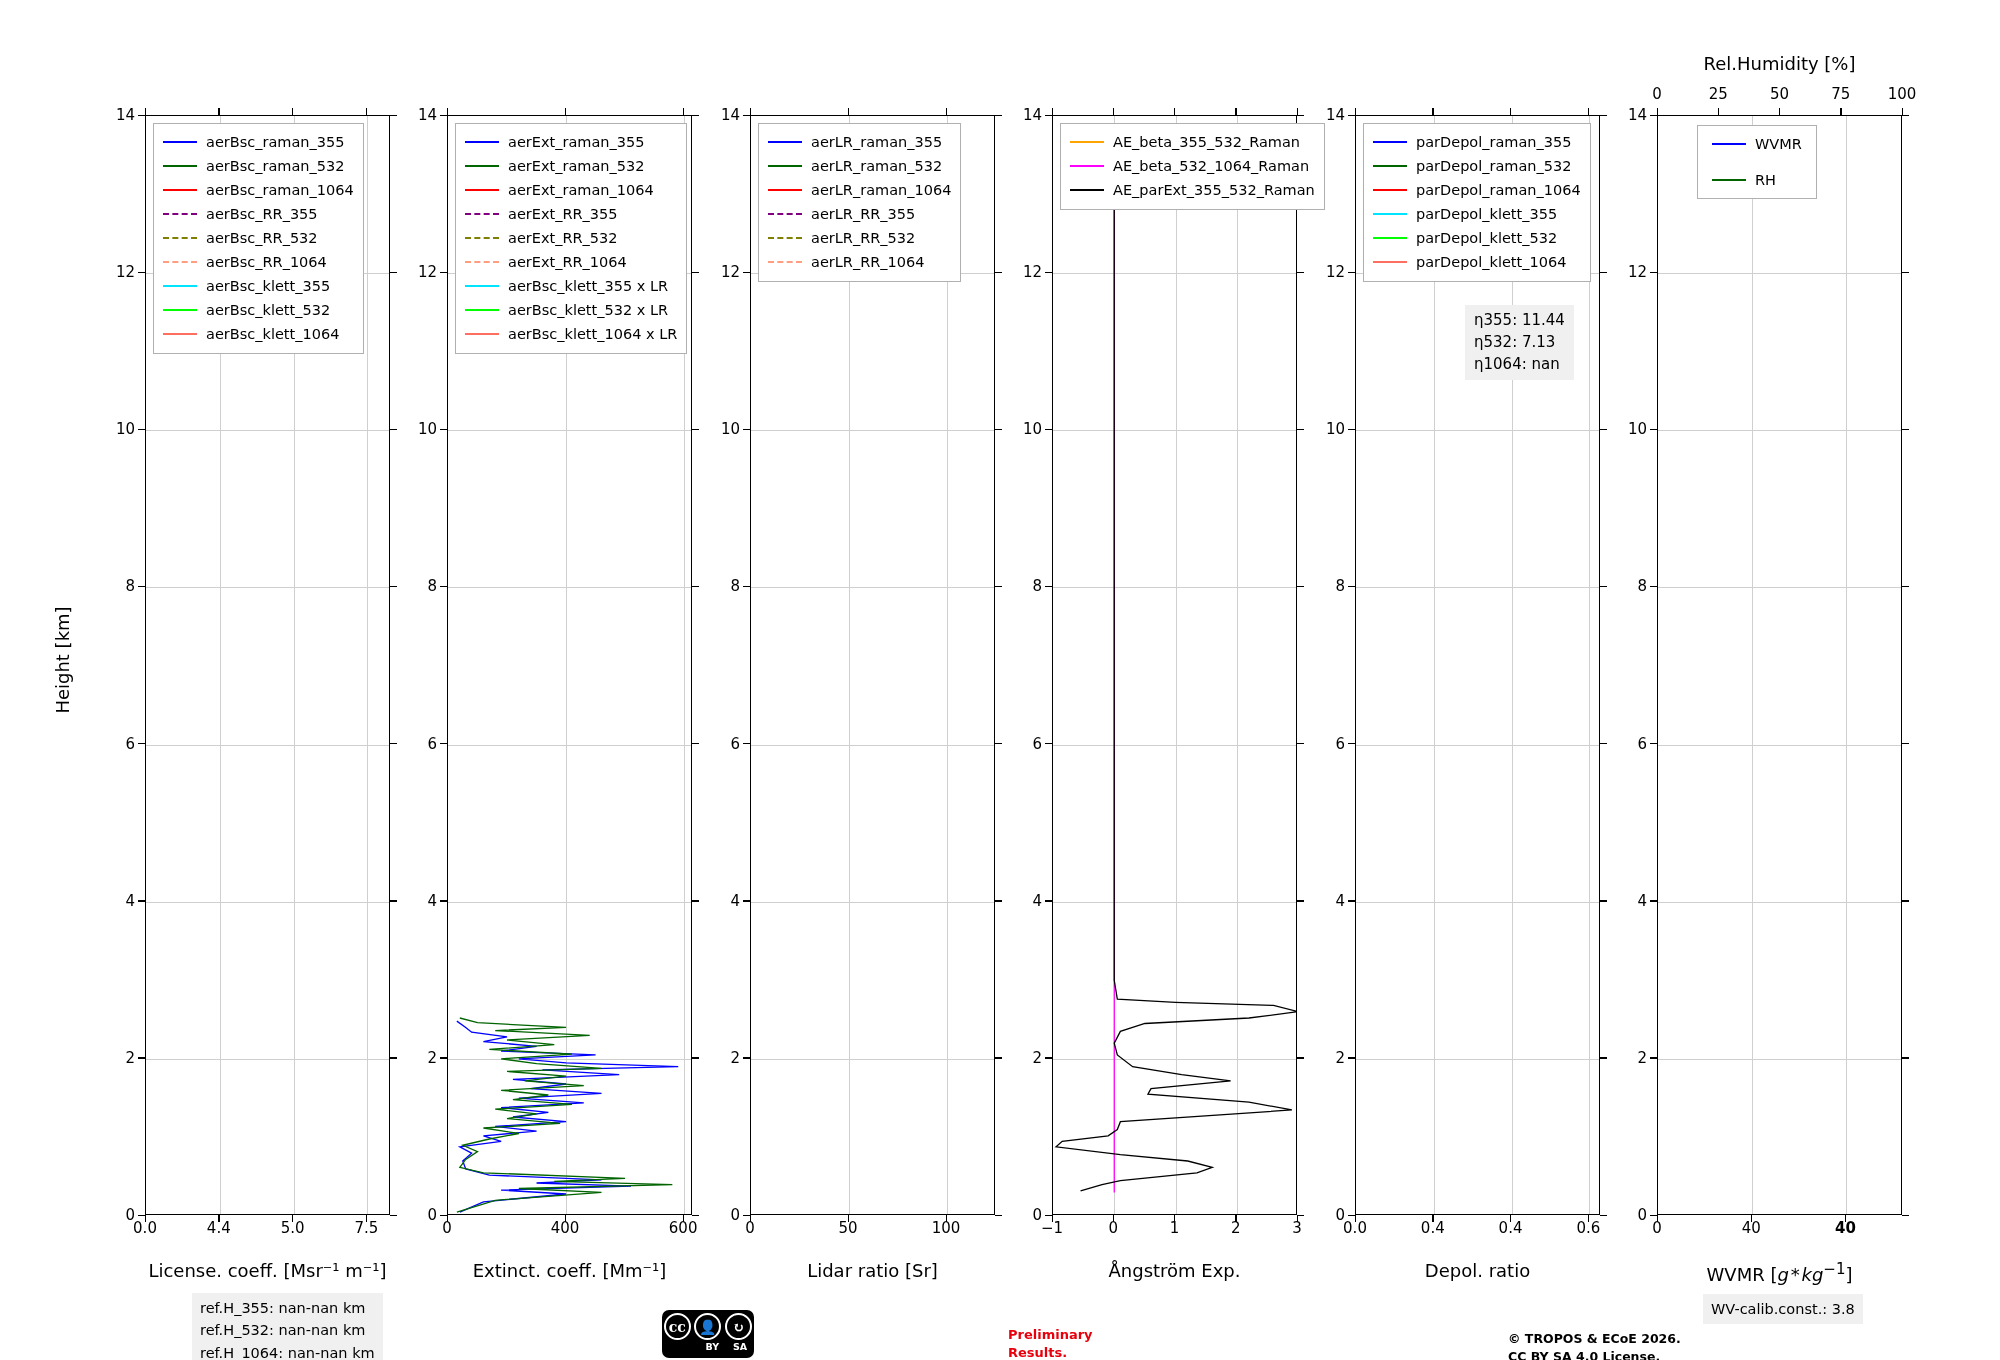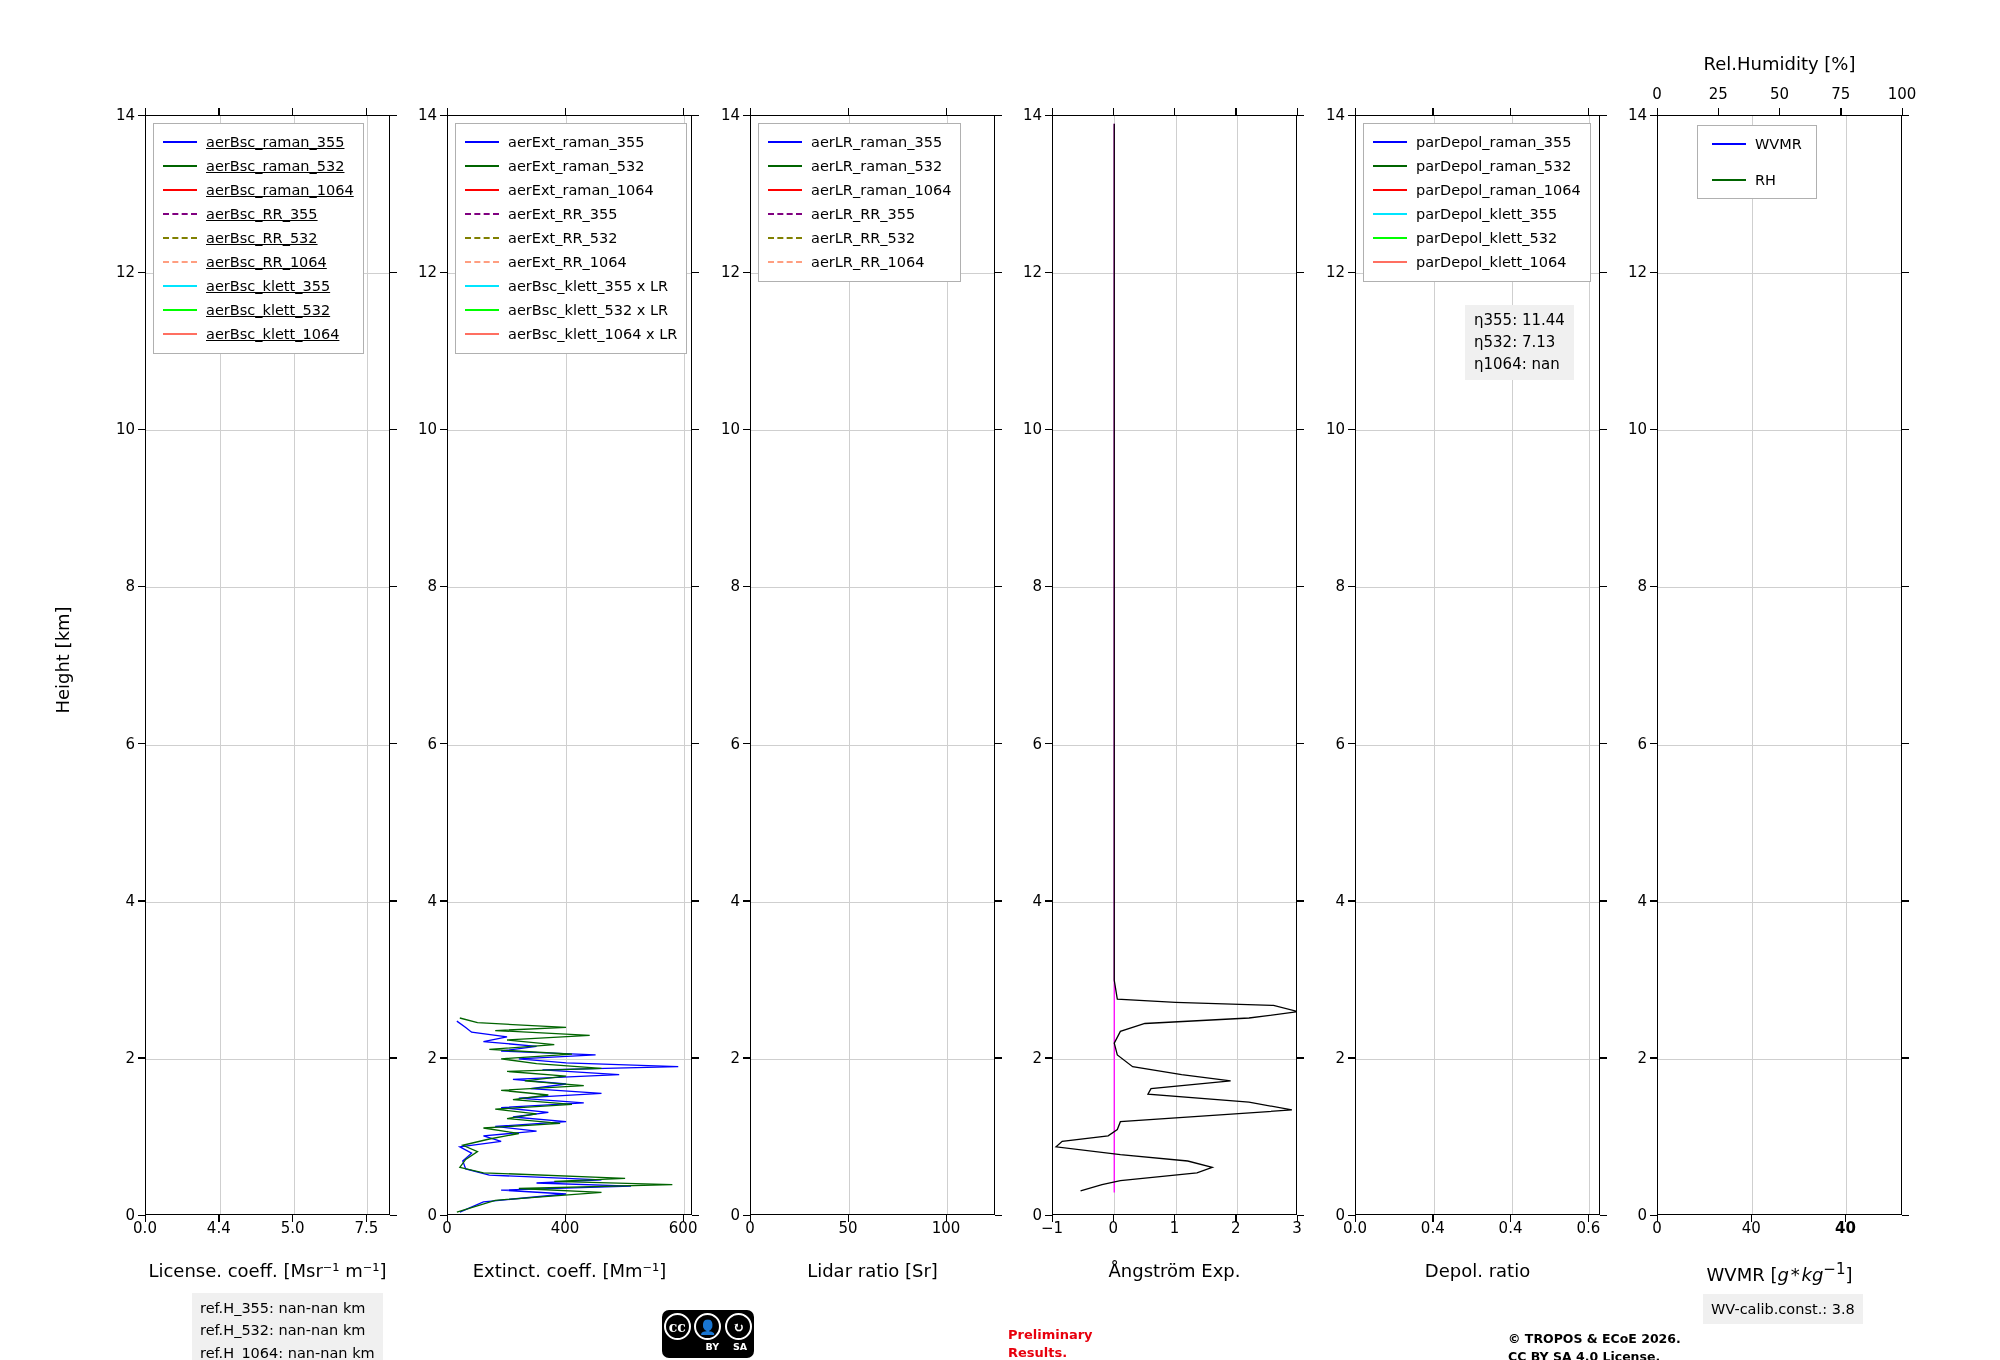--- a/index.html
+++ b/index.html
@@ -84,21 +84,21 @@
       <div class="xtlabel" style="left: 0px;">0.0</div>
       <div class="tick-bot" style="left: 73.2952px;"></div>
       <div class="tick-top" style="left: 73.2952px;"></div>
       <div class="xtlabel" style="left: 73.7952px;">4.4</div>
       <div class="tick-bot" style="left: 147.09px;"></div>
       <div class="tick-top" style="left: 147.09px;"></div>
       <div class="xtlabel" style="left: 147.59px;">5.0</div>
       <div class="tick-bot" style="left: 220.886px;"></div>
       <div class="tick-top" style="left: 220.886px;"></div>
       <div class="xtlabel" style="left: 221.386px;">7.5</div>
-      <div class="legend" style="left: 8px; top: 8px; text-decoration: underline;">
+      <div class="legend" style="left: 8px; top: 8px;">
         <div class="row">
           <span class="swatch" style="border-top-style: solid; border-top-color: rgb(0, 0, 255);"></span>
           <span>aerBsc_raman_355</span>
         </div>
         <div class="row">
           <span class="swatch" style="border-top-style: solid; border-top-color: rgb(0, 100, 0);"></span>
           <span>aerBsc_raman_532</span>
         </div>
         <div class="row">
           <span class="swatch" style="border-top-style: solid; border-top-color: rgb(255, 0, 0);"></span>
@@ -345,20 +345,34 @@
       <div class="xtlabel" style="left: 61.25px;">0</div>
       <div class="tick-bot" style="left: 122px;"></div>
       <div class="tick-top" style="left: 122px;"></div>
       <div class="xtlabel" style="left: 122.5px;">1</div>
       <div class="tick-bot" style="left: 183.25px;"></div>
       <div class="tick-top" style="left: 183.25px;"></div>
       <div class="xtlabel" style="left: 183.75px;">2</div>
       <div class="tick-bot" style="left: 244.5px;"></div>
       <div class="tick-top" style="left: 244.5px;"></div>
       <div class="xtlabel" style="left: 245px;">3</div>
+      <div class="legend" style="left: 8px; top: 8px;">
+        <div class="row">
+          <span class="swatch" style="border-top-style: solid; border-top-color: rgb(255, 165, 0);"></span>
+          <span>AE_beta_355_532_Raman</span>
+        </div>
+        <div class="row">
+          <span class="swatch" style="border-top-style: solid; border-top-color: rgb(255, 0, 255);"></span>
+          <span>AE_beta_532_1064_Raman</span>
+        </div>
+        <div class="row">
+          <span class="swatch" style="border-top-style: solid; border-top-color: rgb(0, 0, 0);"></span>
+          <span>AE_parExt_355_532_Raman</span>
+        </div>
+      </div>
     </div>
 
   <div class="panel" id="p4" style="left:1355px;width:245px;">
     <div class="plotbox">
         <div class="grid-h" style="top: 942.857px;"></div>
         <div class="grid-h" style="top: 785.714px;"></div>
         <div class="grid-h" style="top: 628.571px;"></div>
         <div class="grid-h" style="top: 471.429px;"></div>
         <div class="grid-h" style="top: 314.286px;"></div>
         <div class="grid-h" style="top: 157.143px;"></div>

